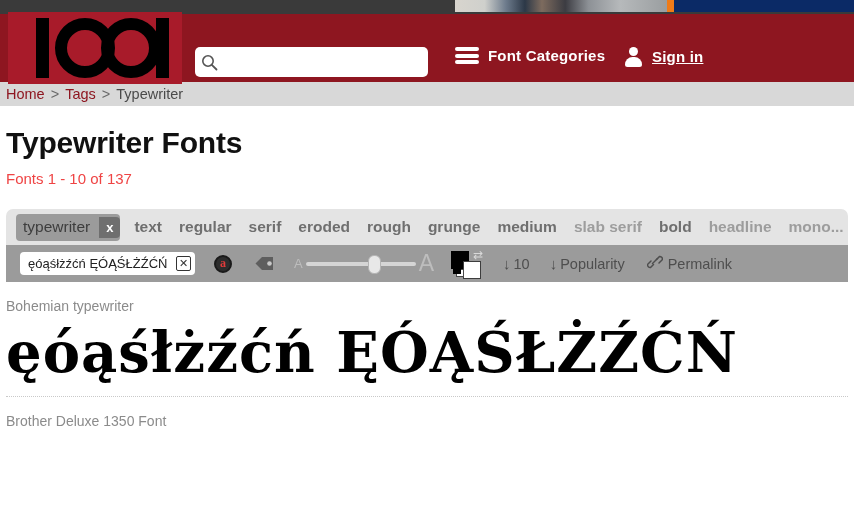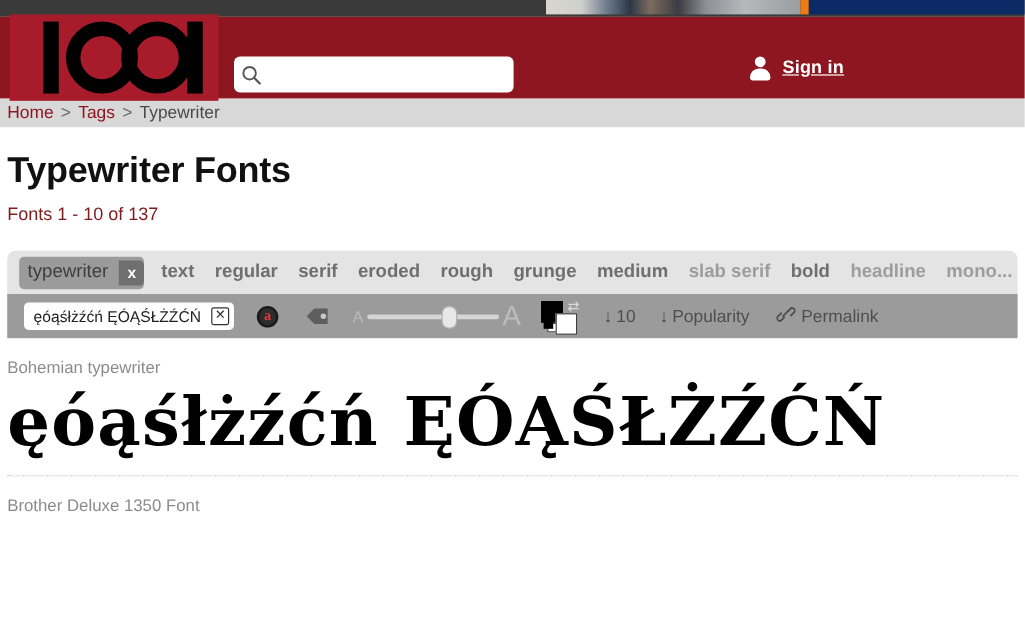--- a/index.html
+++ b/index.html
@@ -152,21 +152,21 @@
   .page-title {
     margin: 20px 0 0 0;
     font-size: 30px;
     font-weight: bold;
     color: #111;
     letter-spacing: -.2px;
   }
   .page-sub {
     margin: 10px 0 0 0;
     font-size: 15px;
-    color: #7f1d1d;
+    color: #ef4444;
   }
 
   
   .tagbar {
     margin-top: 22px;
     background: #e4e4e4;
     border-radius: 7px 7px 0 0;
     height: 36px;
     display: flex;
     align-items: center;
@@ -371,20 +371,28 @@
 
   <div class="search-wrap">
     <span class="search-icon">
       <svg width="17" height="17" viewBox="0 0 17 17">
         <circle cx="7" cy="7" r="5.2" fill="none" stroke="#555" stroke-width="1.6"></circle>
         <line x1="10.8" y1="10.8" x2="15.5" y2="15.5" stroke="#555" stroke-width="1.8" stroke-linecap="round"></line>
       </svg>
     </span>
   </div>
 
+  <div class="nav-item" id="nav-categories">
+    <span class="burger">
+      <i></i>
+        <i></i>
+        <i></i>
+    </span>
+    <span class="nav-label">Font Categories</span>
+  </div>
 
   <div class="nav-item" id="nav-signin">
     <span class="usericon">
       <span class="head"></span>
         <span class="body"></span>
     </span>
     <span class="nav-label">Sign in</span>
   </div>
 </div>
 

